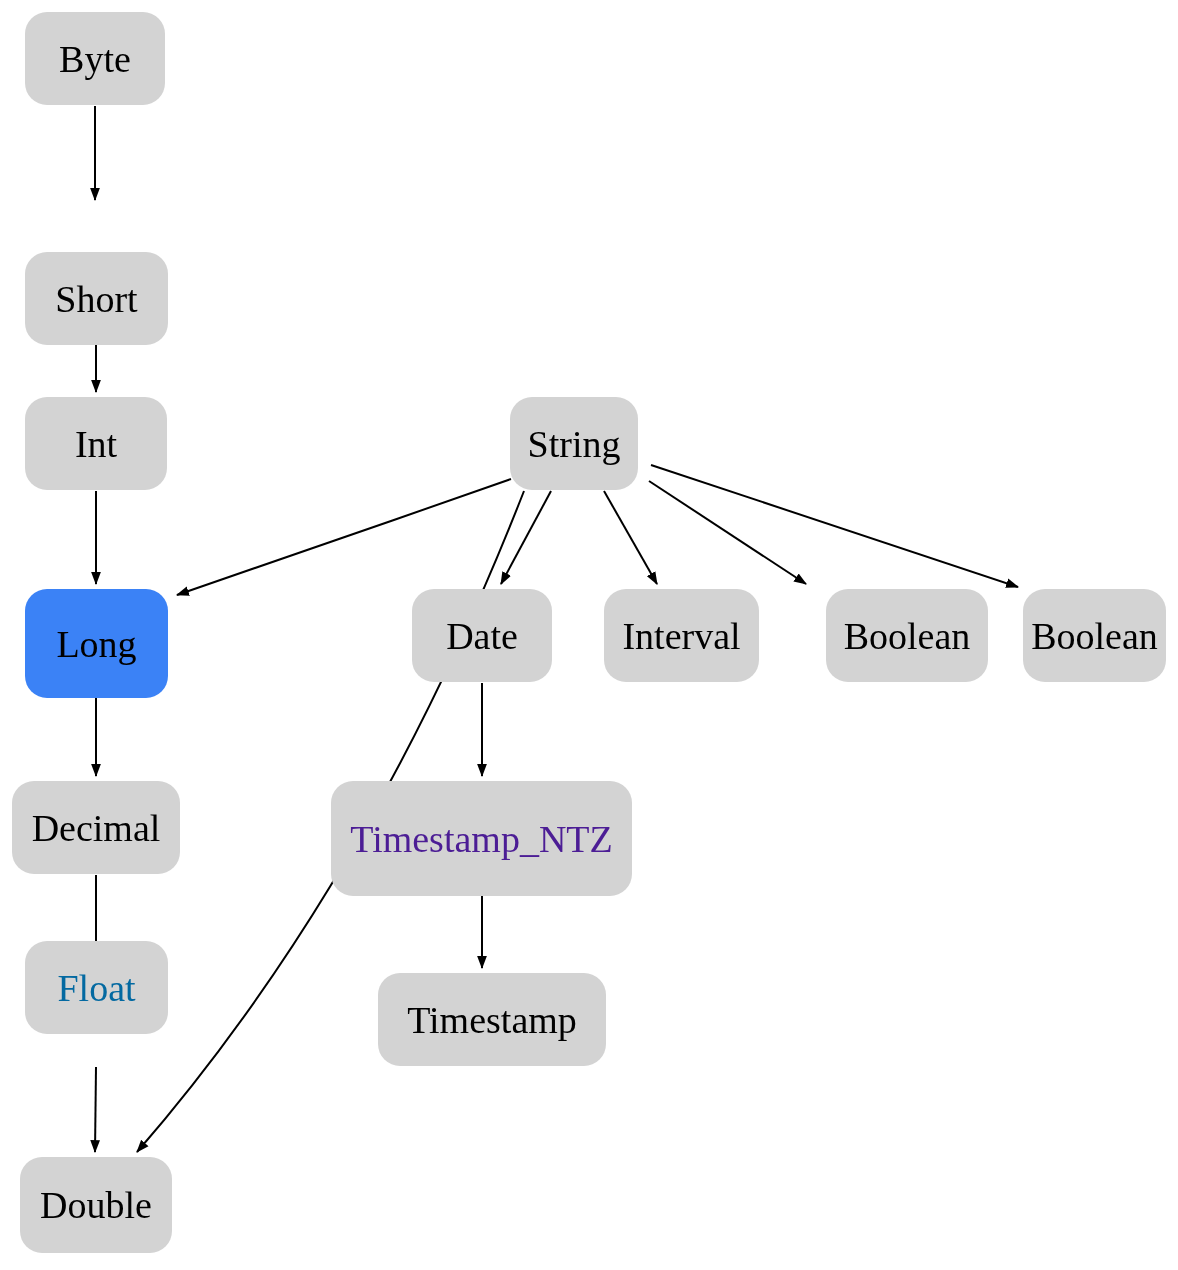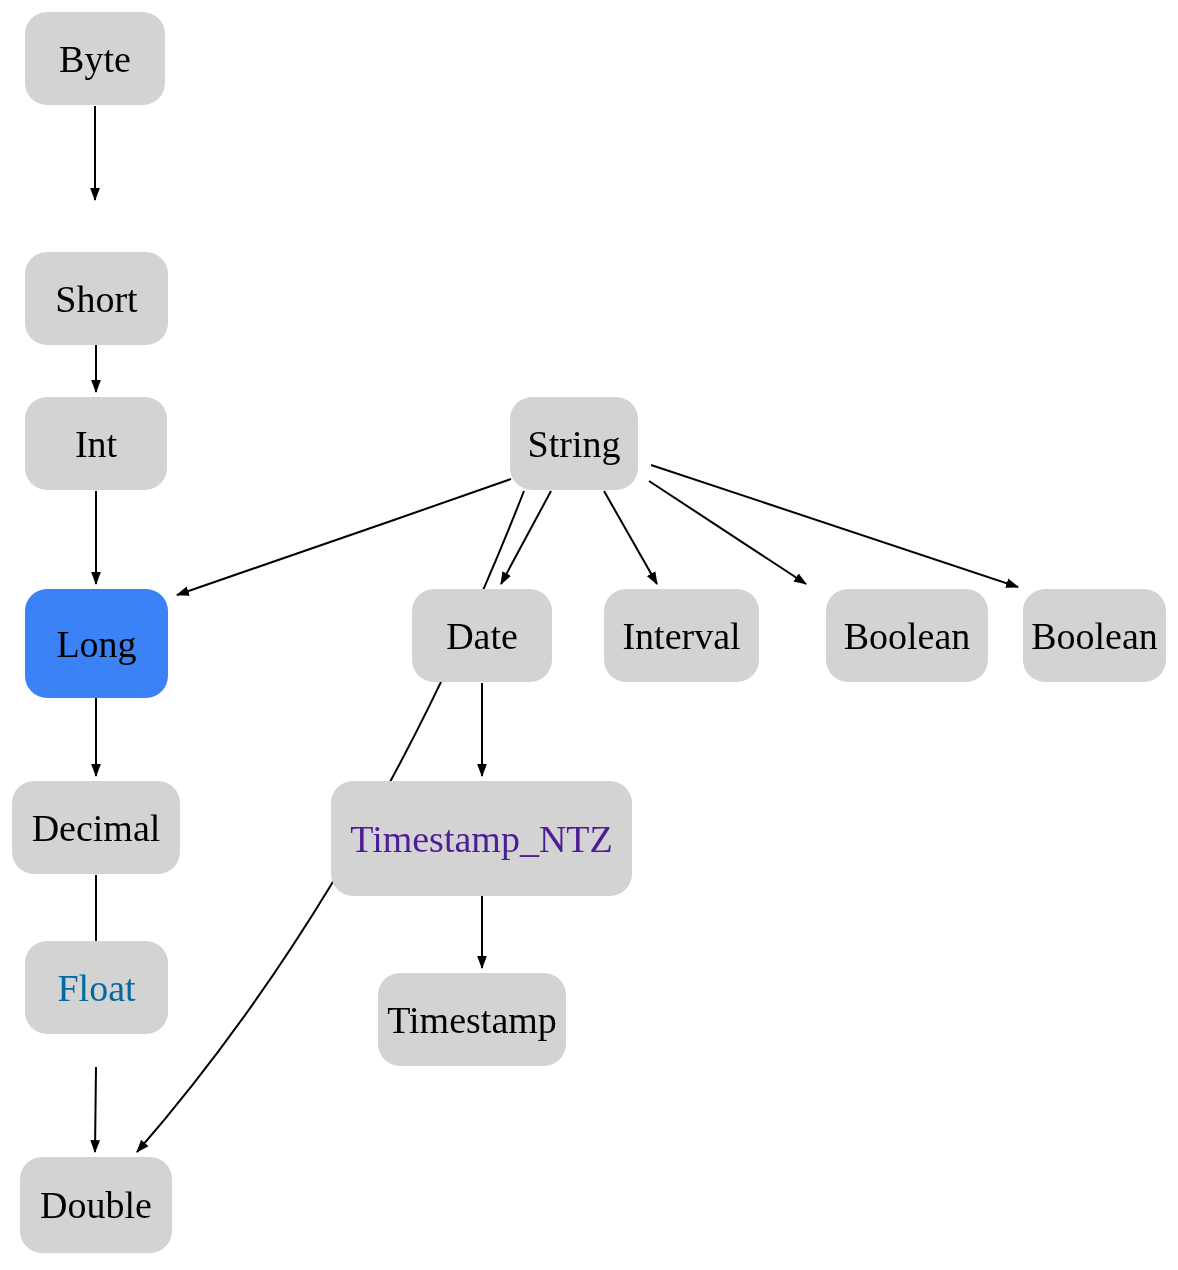--- a/index.html
+++ b/index.html
@@ -72,15 +72,15 @@
     <div class="node" style="left: 25px; top: 397px; width: 142px; height: 93px; background: rgb(211, 211, 211); color: rgb(0, 0, 0);">Int</div>
     <div class="node" style="left: 510px; top: 397px; width: 128px; height: 93px; background: rgb(211, 211, 211); color: rgb(0, 0, 0);">String</div>
     <div class="node" style="left: 25px; top: 589px; width: 143px; height: 109px; background: #3b82f6; color: rgb(0, 0, 0);">Long</div>
     <div class="node" style="left: 604px; top: 589px; width: 155px; height: 93px; background: rgb(211, 211, 211); color: rgb(0, 0, 0);">Interval</div>
     <div class="node" style="left: 412px; top: 589px; width: 140px; height: 93px; background: rgb(211, 211, 211); color: rgb(0, 0, 0);">Date</div>
     <div class="node" style="left: 810px; top: 589px; width: 162px; height: 93px; background: rgb(211, 211, 211); color: rgb(0, 0, 0); margin-left: 16px;">Boolean</div>
     <div class="node" style="left: 1023px; top: 589px; width: 143px; height: 93px; background: rgb(211, 211, 211); color: rgb(0, 0, 0);">Boolean</div>
     <div class="node" style="left: 12px; top: 781px; width: 168px; height: 93px; background: rgb(211, 211, 211); color: rgb(0, 0, 0);">Decimal</div>
     <div class="node" style="left: 331px; top: 781px; width: 301px; height: 115px; background: rgb(211, 211, 211); color: #4c1d95;">Timestamp_NTZ</div>
     <div class="node" style="left: 25px; top: 941px; width: 143px; height: 93px; background: rgb(211, 211, 211); color: #0369a1;">Float</div>
-    <div class="node" style="left: 378px; top: 973px; width: 188px; height: 93px; background: rgb(211, 211, 211); color: rgb(0, 0, 0);">Timestamp</div>
+    <div class="node" style="left: 378px; top: 973px; width: 228px; height: 93px; background: rgb(211, 211, 211); color: rgb(0, 0, 0);">Timestamp</div>
     <div class="node" style="left: 20px; top: 1157px; width: 152px; height: 96px; background: rgb(211, 211, 211); color: rgb(0, 0, 0); text-align: right;">Double</div>
   </div>
 
 </body></html>

